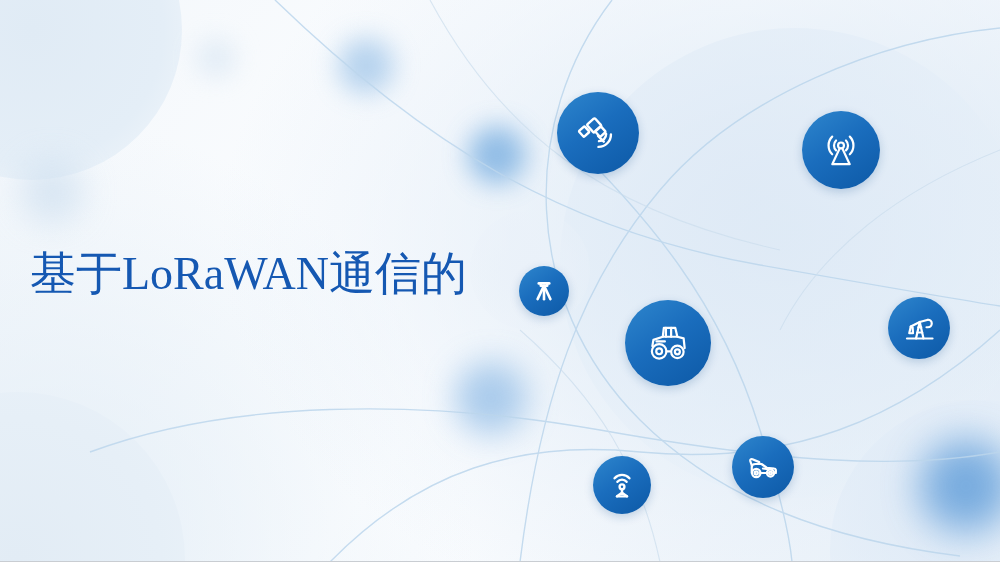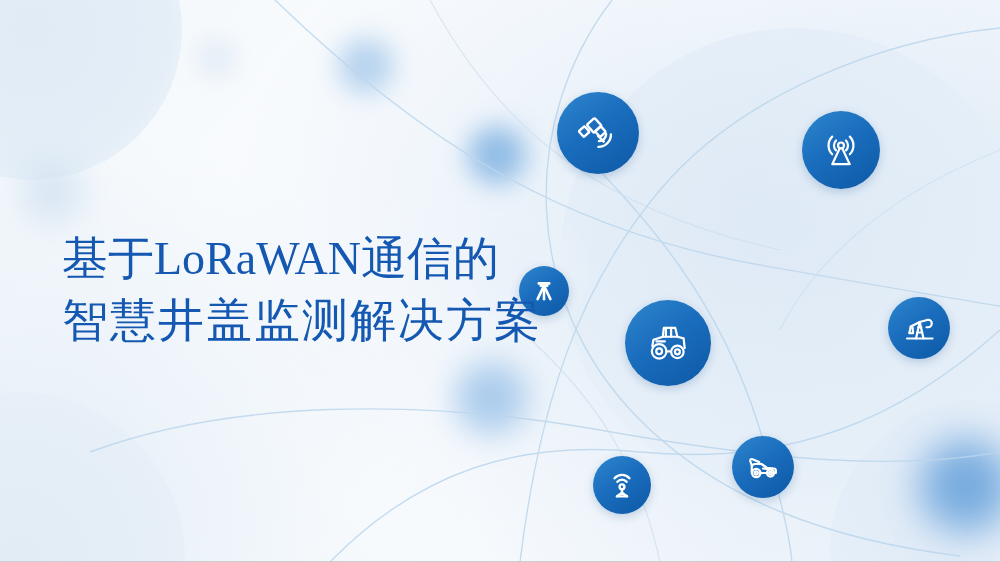--- a/index.html
+++ b/index.html
@@ -39,21 +39,21 @@
   .bokeh.k2 { left:468px; top:126px; width:58px;  height:58px;  background:#6ea8de; filter:blur(13px); opacity:.72; }
   .bokeh.k3 { left:455px; top:362px; width:72px;  height:72px;  background:#8fbbe6; filter:blur(16px); opacity:.72; }
   .bokeh.k4 { left:920px; top:440px; width:92px;  height:92px;  background:#5b9ad8; filter:blur(19px); opacity:.78; }
   .bokeh.k5 { left:20px;  top:160px; width:64px;  height:64px;  background:#cfe0f0; filter:blur(16px); opacity:.70; }
   .bokeh.k6 { left:196px; top:38px;  width:40px;  height:40px;  background:#d8e6f3; filter:blur(12px); opacity:.65; }
 
   
   #orbits { position:absolute; inset:0; width:1000px; height:562px; pointer-events:none; }
 
   
-  .title-block { position:absolute; left:30px; top:228px; z-index:6;margin-left:32px; }
+  .title-block { position:absolute; left:30px; top:243px; z-index:6; }
   .title-line {
     font-family:"Liberation Serif", serif;
     color:#1558b2;
     font-size:46px;
     line-height:62px;
     white-space:nowrap;
     font-weight:400;
   }
   .title-line.l2 { letter-spacing:2px; }
 
@@ -97,21 +97,20 @@
     </g>
     <g fill="none" stroke="#cbdded" stroke-width="1.1" opacity="0.7">
       <path d="M 430,0 C 500,130 600,210 780,250"></path>
       <path d="M 660,562 C 640,470 600,400 520,330"></path>
       <path d="M 1000,150 C 900,190 820,250 780,330"></path>
     </g>
   </svg>
 
   <div class="title-block">
     <div class="title-line l1">基于LoRaWAN通信的</div>
-    <div class="title-line l2">智慧井盖监测解决方案</div>
   </div>
 
   <div class="node" style="left:557px; top:92px; width:82px; height:82px;">
     <span>
       <svg width="46" height="46" viewBox="0 0 48 48" fill="none" stroke="#ffffff" stroke-width="2.4" stroke-linecap="round" stroke-linejoin="round">
         <rect x="14.5" y="10.5" width="11" height="11" rx="1.2" transform="rotate(-42 20 16)"></rect>
         <rect x="5.5" y="18.5" width="8" height="8" rx="1" transform="rotate(-42 9.5 22.5)"></rect>
         <rect x="22.5" y="18.5" width="8" height="8" rx="1" transform="rotate(-42 26.5 22.5)"></rect>
         <path d="M 24 27 L 30 33"></path>
         <path d="M 24.5 38.5 A 13 13 0 0 0 37.5 25.5"></path>

